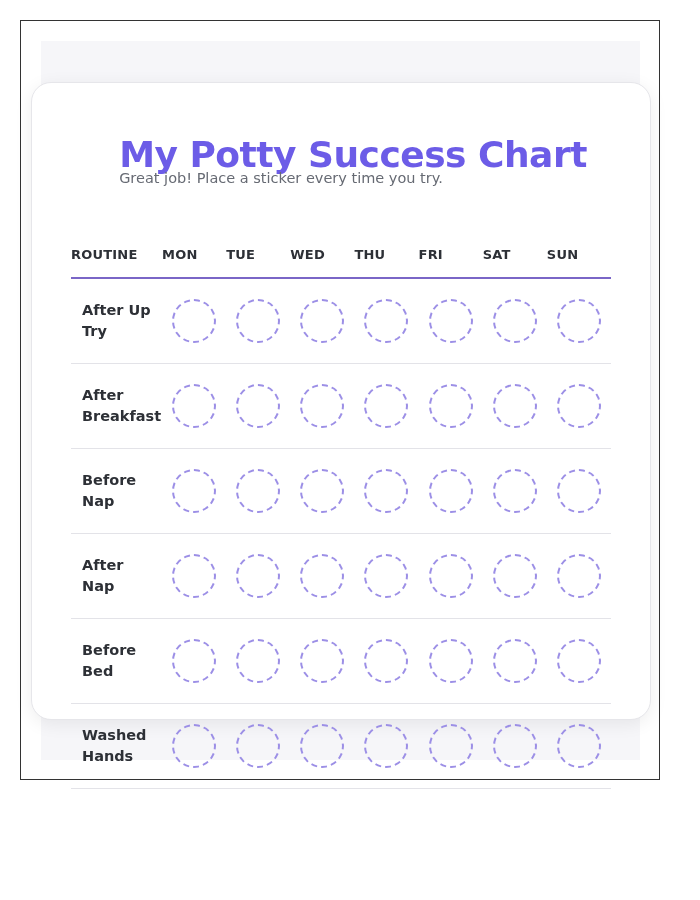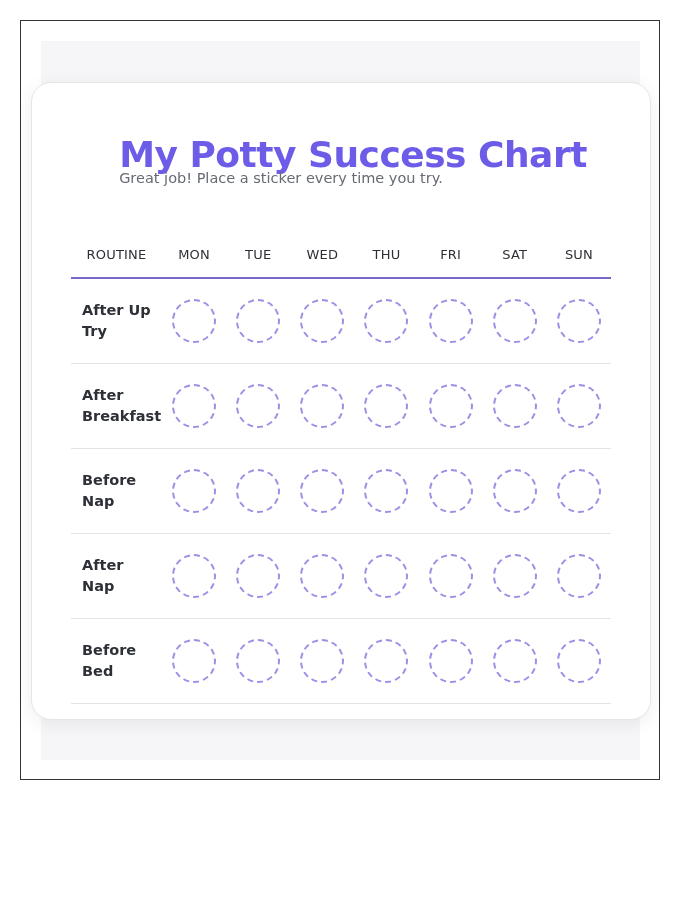--- a/index.html
+++ b/index.html
@@ -11,22 +11,22 @@
               background: #f6f6f9; }
   .card { position: absolute; left: 31px; top: 82px; width: 620px; height: 638px;
           background: #ffffff; border-radius: 20px; border: 1px solid #e6e6ea;
           box-sizing: border-box; box-shadow: 0 4px 18px rgba(0,0,0,0.07); }
   .title { position: absolute; left: 31px; width: 620px; top: 122px; text-align: center;
            font-size: 36px; font-weight: bold; letter-spacing: -0.5px; margin: 12px; }
   .subtitle { position: absolute; left: 31px; width: 500px; top: 170px; text-align: center;
               font-size: 14.5px; color: #666a73; margin: 0; }
   table.chart { position: absolute; left: 71px; top: 232px; width: 540px;
                 border-collapse: collapse; table-layout: fixed; }
-  table.chart th { height: 45px; font-size: 13px; font-weight: 400; color: #2d3036;
-                   text-align: center; padding: 0; border-bottom: 2px solid #7a66c7;
+  table.chart th { height: 45px; font-size: 13px; font-weight: 700; color: #2d3036;
+                   text-align: left; padding: 0; border-bottom: 2px solid #7a66c7;
                    letter-spacing: 0.2px; }
   table.chart th.routine-h { width: 91px; }
   table.chart td { height: 84px; padding: 0; border-bottom: 1px solid #e3e3e8; text-align: center; }
   table.chart td.routine { text-align: left; padding-left: 11px; font-size: 14.5px; font-weight: 600;
                            color: #2d3036; line-height: 21px; }
   .sticker { display: inline-block; width: 40px; height: 40px; border-radius: 50%;
              border: 2px dashed #9c8fe6; vertical-align: middle; cursor: pointer; }
 </style>
 </head>
 <body>
@@ -95,14 +95,24 @@
       <tr>
         <td class="routine"><span>Before</span><br><span>Bed</span></td>
         <td><span class="sticker"></span></td>
         <td><span class="sticker"></span></td>
         <td><span class="sticker"></span></td>
         <td><span class="sticker"></span></td>
         <td><span class="sticker"></span></td>
         <td><span class="sticker"></span></td>
         <td><span class="sticker"></span></td>
       </tr>
+      <tr>
+        <td class="routine"><span>Washed</span><br><span>Hands</span></td>
+        <td><span class="sticker"></span></td>
+        <td><span class="sticker"></span></td>
+        <td><span class="sticker"></span></td>
+        <td><span class="sticker"></span></td>
+        <td><span class="sticker"></span></td>
+        <td><span class="sticker"></span></td>
+        <td><span class="sticker"></span></td>
+      </tr>
     </tbody>
 </table>
 
 </body></html>

